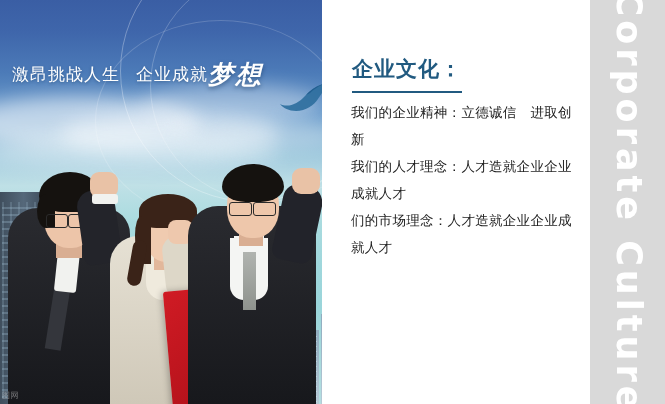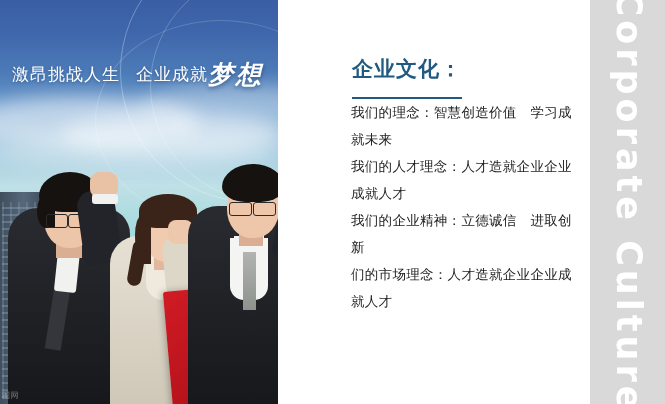--- a/index.html
+++ b/index.html
@@ -9,21 +9,21 @@
   }
   #page{
     position:relative;
     width:665px;height:404px;
     overflow:hidden;
     background:#ffffff;
   }
 
   
   #hero{
-    position:absolute;left:0;top:0;width:278px;height:404px;
+    position:absolute;left:0;top:0;width:322px;height:404px;
     overflow:hidden;
   }
   .sky{
     position:absolute;inset:0;
     background:linear-gradient(180deg,
       #3a5ea4 0%,
       #3f66ab 8%,
       #4c7bb8 18%,
       #6c9ccc 28%,
       #9ec8dd 38%,
@@ -138,21 +138,21 @@
   
   #content{
     position:absolute;left:330px;top:0;width:260px;height:404px;
     background:#ffffff;
   }
   .ctitle{
     position:absolute;left:22px;top:57px;
     font-size:21px;font-weight:bold;color:#215a80;
     letter-spacing:1px;
     border-bottom:2px solid #215a80;
-    padding-bottom:16px;
+    padding-bottom:10px;
     line-height:1.15;
     text-align:center;
   }
   .cbody{
     position:absolute;left:21px;top:99px;width:222px;
     font-size:13.5px;color:#1d1d1d;line-height:27px;
     letter-spacing:.3px;
     font-family:"DejaVu Sans","Liberation Sans",sans-serif;
   }
   .cbody p{margin:0;}
@@ -274,23 +274,22 @@
       <div class="arm"></div>
       <div class="fist"></div>
     </div>
 
     <div class="wm">图网</div>
   </div>
 
   <div id="content">
     <div class="ctitle">企业文化：</div>
     <div class="cbody">
-      <p>我们的理念：智慧创造价值　学习成就未来</p>
+      <p>我们的企业精神：立德诚信　进取创新</p>
       <p>我们的人才理念：人才造就企业企业成就人才</p>
-      <p>我们的企业精神：立德诚信　进取创新</p>
       <p>们的市场理念：人才造就企业企业成就人才</p>
     </div>
   </div>
 
   <div id="band">
     <div class="vtext">Corporate Culture</div>
   </div>
 
 </div>
 

